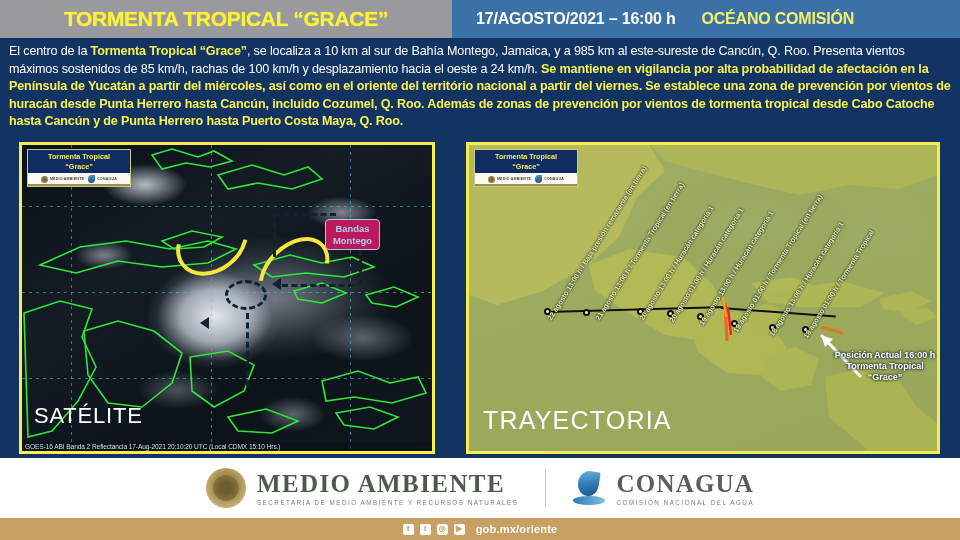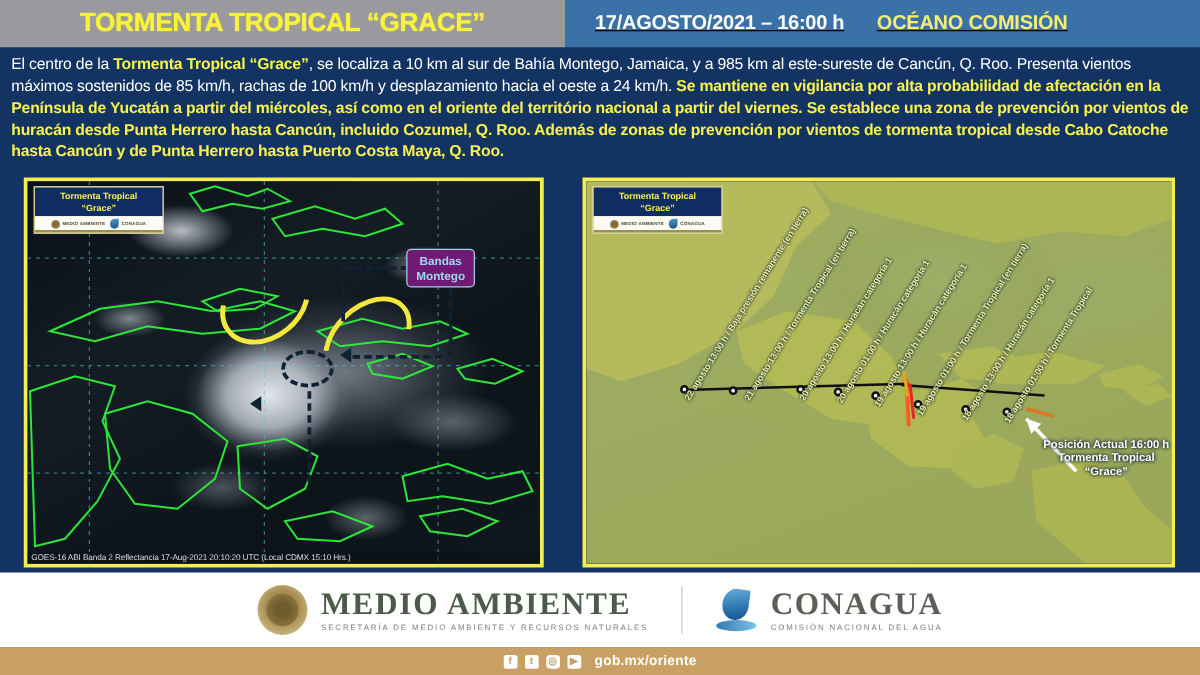--- a/index.html
+++ b/index.html
@@ -16,21 +16,21 @@
   .header-left {
     width: 452px; height: 38px; background:#9a9a9e;
     display:flex; align-items:center; justify-content:center;
   }
   .header-left .title {
     color:#f9f13a; font-size:21px; font-weight:bold; letter-spacing:-0.3px;
     font-family:"Liberation Sans", sans-serif; text-shadow:0 0 1px #f9f13a;
   }
   .header-right {
     flex:1; height:38px; background:#3a72a8;
-    display:flex; align-items:center; gap:26px; padding-left:24px;text-decoration:underline;
+    display:flex; align-items:center; gap:26px; padding-left:24px;
   }
   .header-right .date { color:#ffffff; font-size:16px; font-weight:bold; letter-spacing:-0.2px; }
   .header-right .basin { color:#f4f06a; font-size:16px; font-weight:bold; letter-spacing:-0.2px; }
 
   
   .textblock {
     position:absolute; left:0; top:38px; width:960px; height:98px;
     background:#133463; padding:5px 9px 0 9px;
   }
   .textblock p {
@@ -92,23 +92,23 @@
   }
   .lc-bot .drop {
     width:7px; height:8px;
     background:linear-gradient(170deg,#4e9ccb,#1d4f86); border-radius:60% 0 55% 55%;
   }
   .lc-bot .lt { font-size:3.6px; font-weight:bold; color:#4b4637; letter-spacing:.2px; }
   .logochip .lc-rule { height:2px; background:#9d8f50; }
 
   
   .callout {
-    position:absolute; z-index:8; background:#701a75; border:1px solid #9fd0e8;
+    position:absolute; z-index:8; background:#be185d; border:1px solid #9fd0e8;
     border-radius:4px; color:#9fd6ef; font-size:9.4px; font-weight:bold;
-    text-align:center; line-height:11.6px; padding:3px 7px;
+    text-align:center; line-height:11.6px; padding:3px 7px;margin-top:20px;
   }
   .dashline { position:absolute; z-index:7; }
   .dashline.v { width:0; border-left:3px dashed #0e2233; }
   .dashline.h { height:0; border-top:3px dashed #0e2233; }
   .arrowhead {
     position:absolute; z-index:7; width:0; height:0;
     border-top:6px solid transparent; border-bottom:6px solid transparent;
   }
   .band {
     position:absolute; z-index:6; border:4px solid #f5e83c; border-radius:50%;
@@ -291,20 +291,21 @@
       <div class="dashline v" style="left:337px;top:86px;height:54px;"></div>
       <div class="arrowhead" style="left:250px;top:133px;border-right:9px solid #0e2233;"></div>
       <div class="arrowhead" style="left:178px;top:172px;border-right:9px solid #0e2233;"></div>
       <div class="dashline v" style="left:224px;top:168px;height:73px;"></div>
 
       <div class="callout" style="left:303px;top:54px;">
         <div>Bandas</div>
         <div>Montego</div>
       </div>
 
+      <div class="sat-label">SATÉLITE</div>
       <div class="sat-credit">GOES-16 ABI Banda 2 Reflectancia 17-Aug-2021 20:10:20 UTC (Local CDMX  15:10 Hrs.)</div>
     </div>
 
     <div class="panel panel-tra">
       <div class="tra-bg"></div>
 
       <svg class="coast" viewBox="0 0 468 306" preserveAspectRatio="none">
         <g opacity="0.95">
           <path d="M0 0 L180 0 L196 26 L168 52 L150 92 L120 120 L74 146 L28 160 L0 150 Z" fill="#7c7a63"></path>
           <path d="M182 0 L468 0 L468 30 L430 44 L380 40 L330 50 L286 40 L232 26 L196 16 Z" fill="#5e6b4a"></path>
@@ -375,20 +376,21 @@
             <span class="lt">MEDIO AMBIENTE</span>
           </span>
           <span class="lb">
             <span class="drop"></span>
             <span class="lt">CONAGUA</span>
           </span>
         </div>
         <div class="lc-rule"></div>
       </div>
 
+      <div class="tra-title">TRAYECTORIA</div>
     </div>
   </div>
 
   <div class="footer">
     <div class="f-brand">
       <span class="f-seal"></span>
       <span class="f-texts">
         <span class="f-main">MEDIO AMBIENTE</span>
         <span class="f-sub" style="display:block">SECRETARÍA DE MEDIO AMBIENTE Y RECURSOS NATURALES</span>
       </span>

